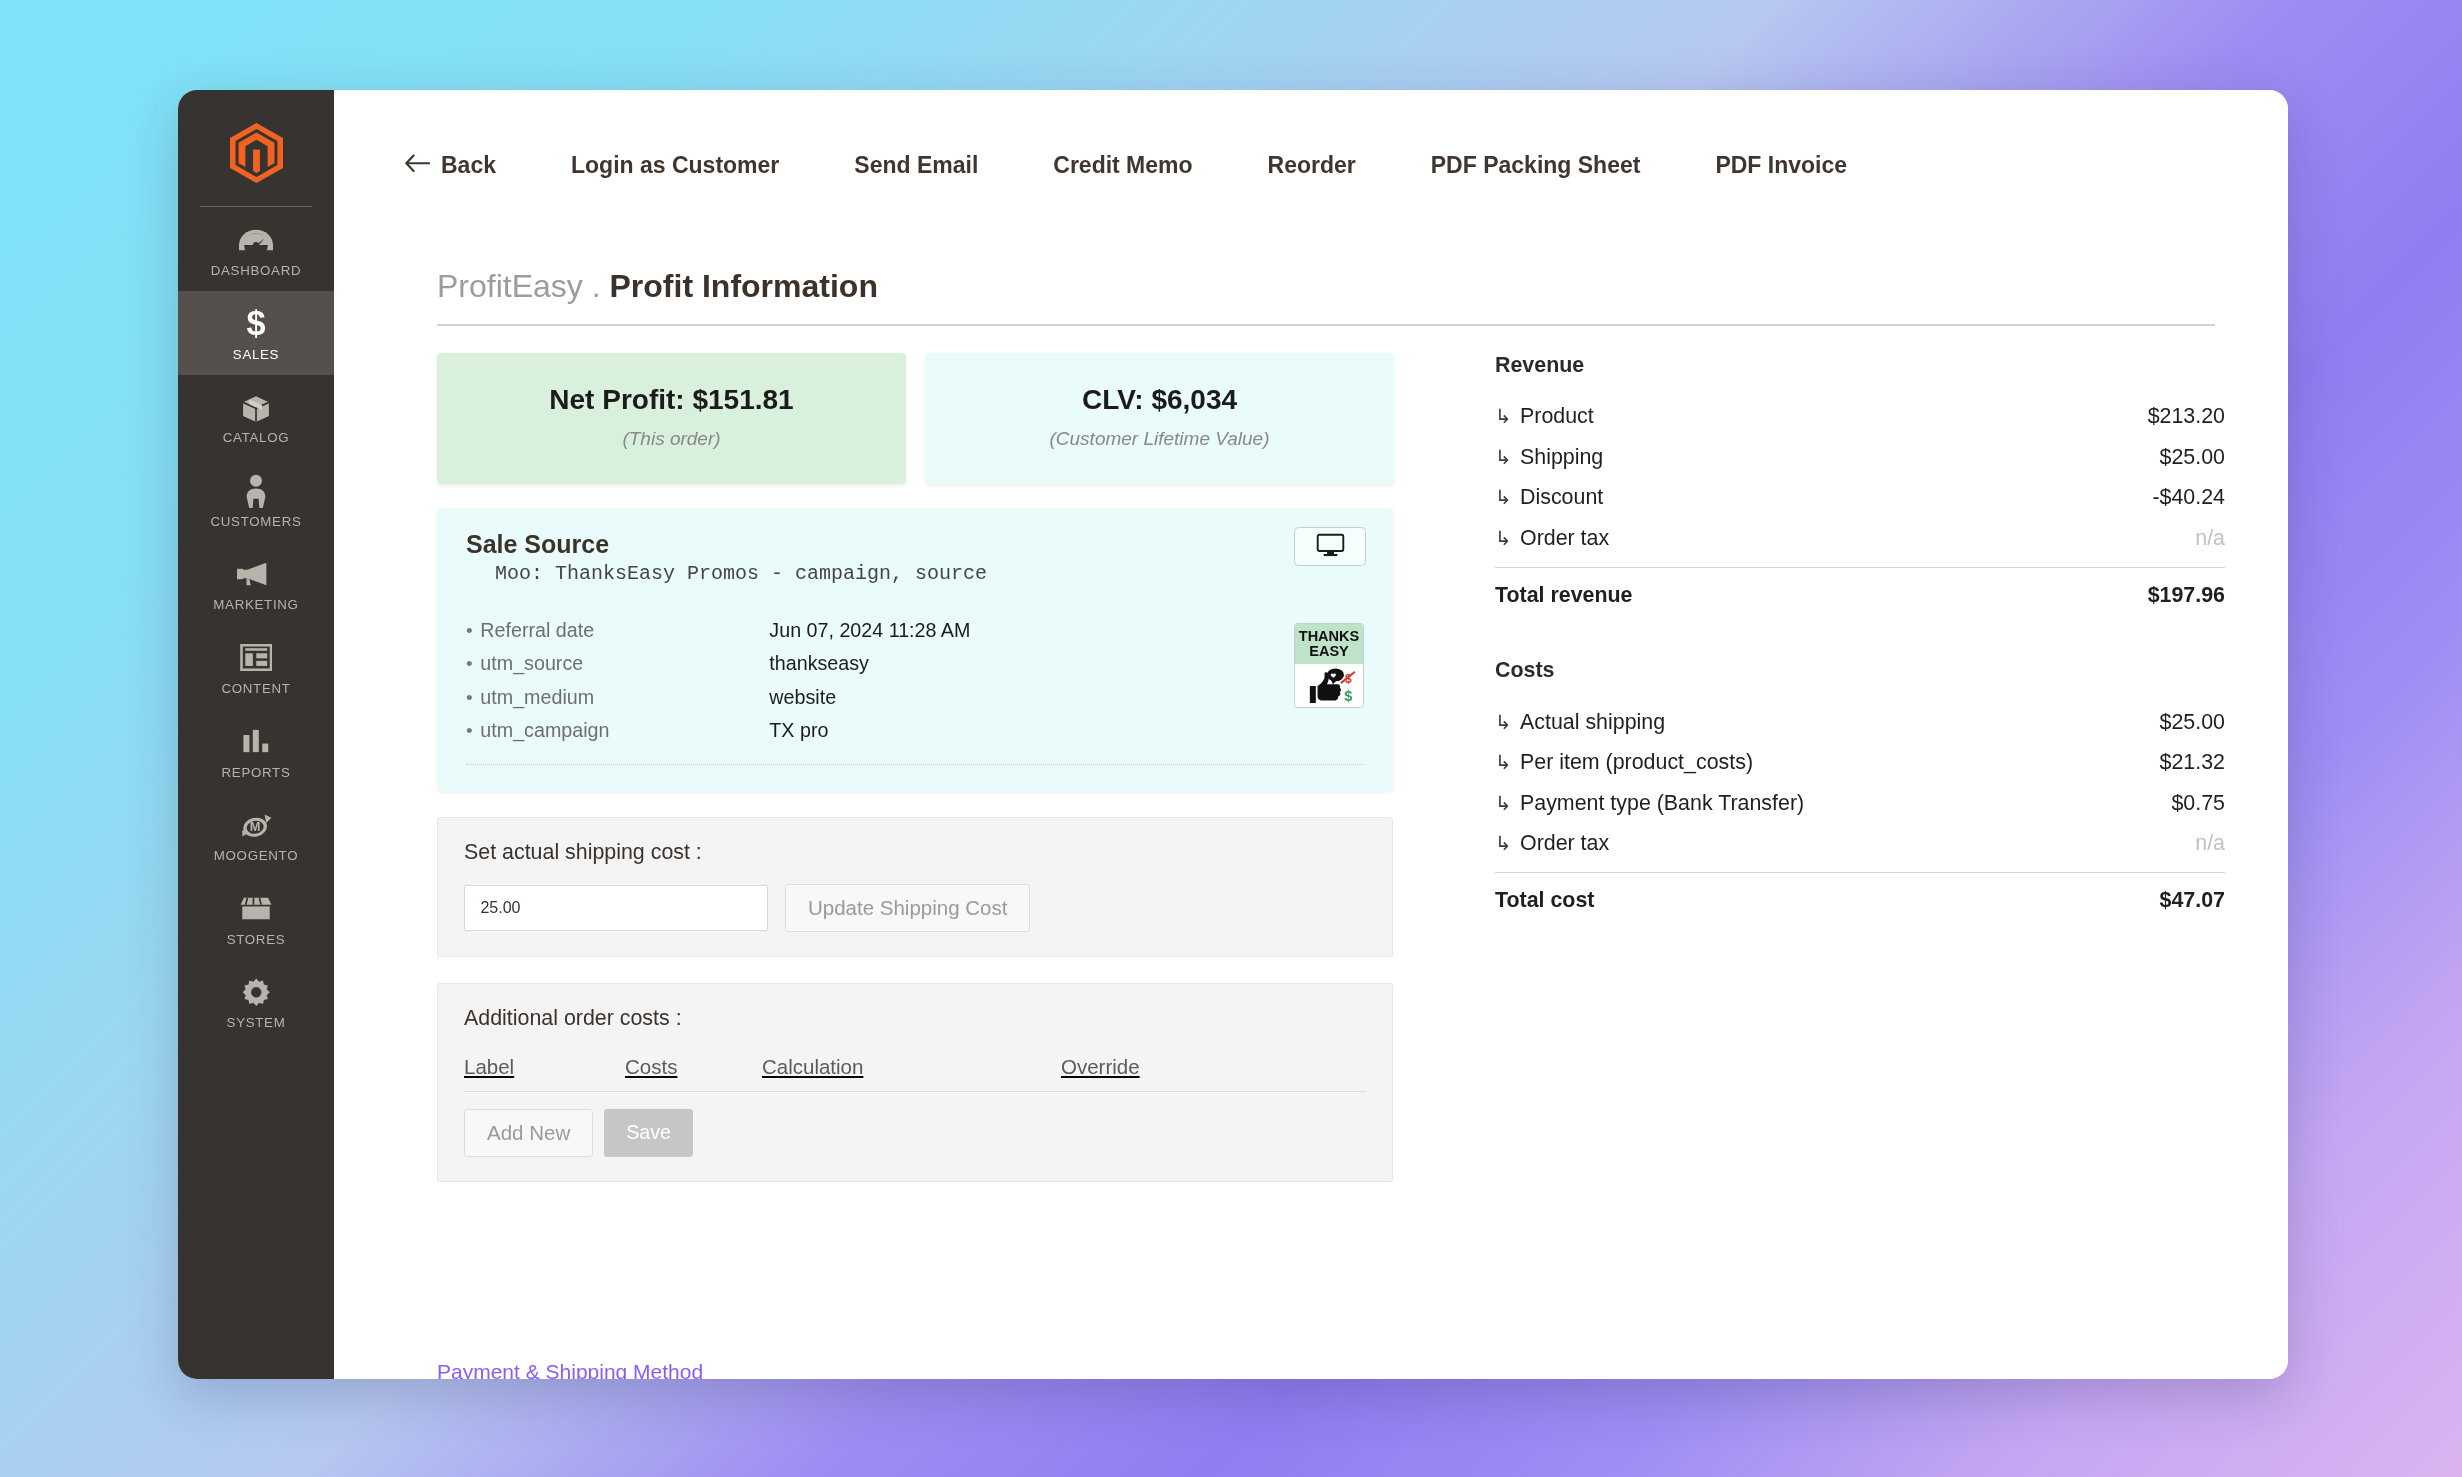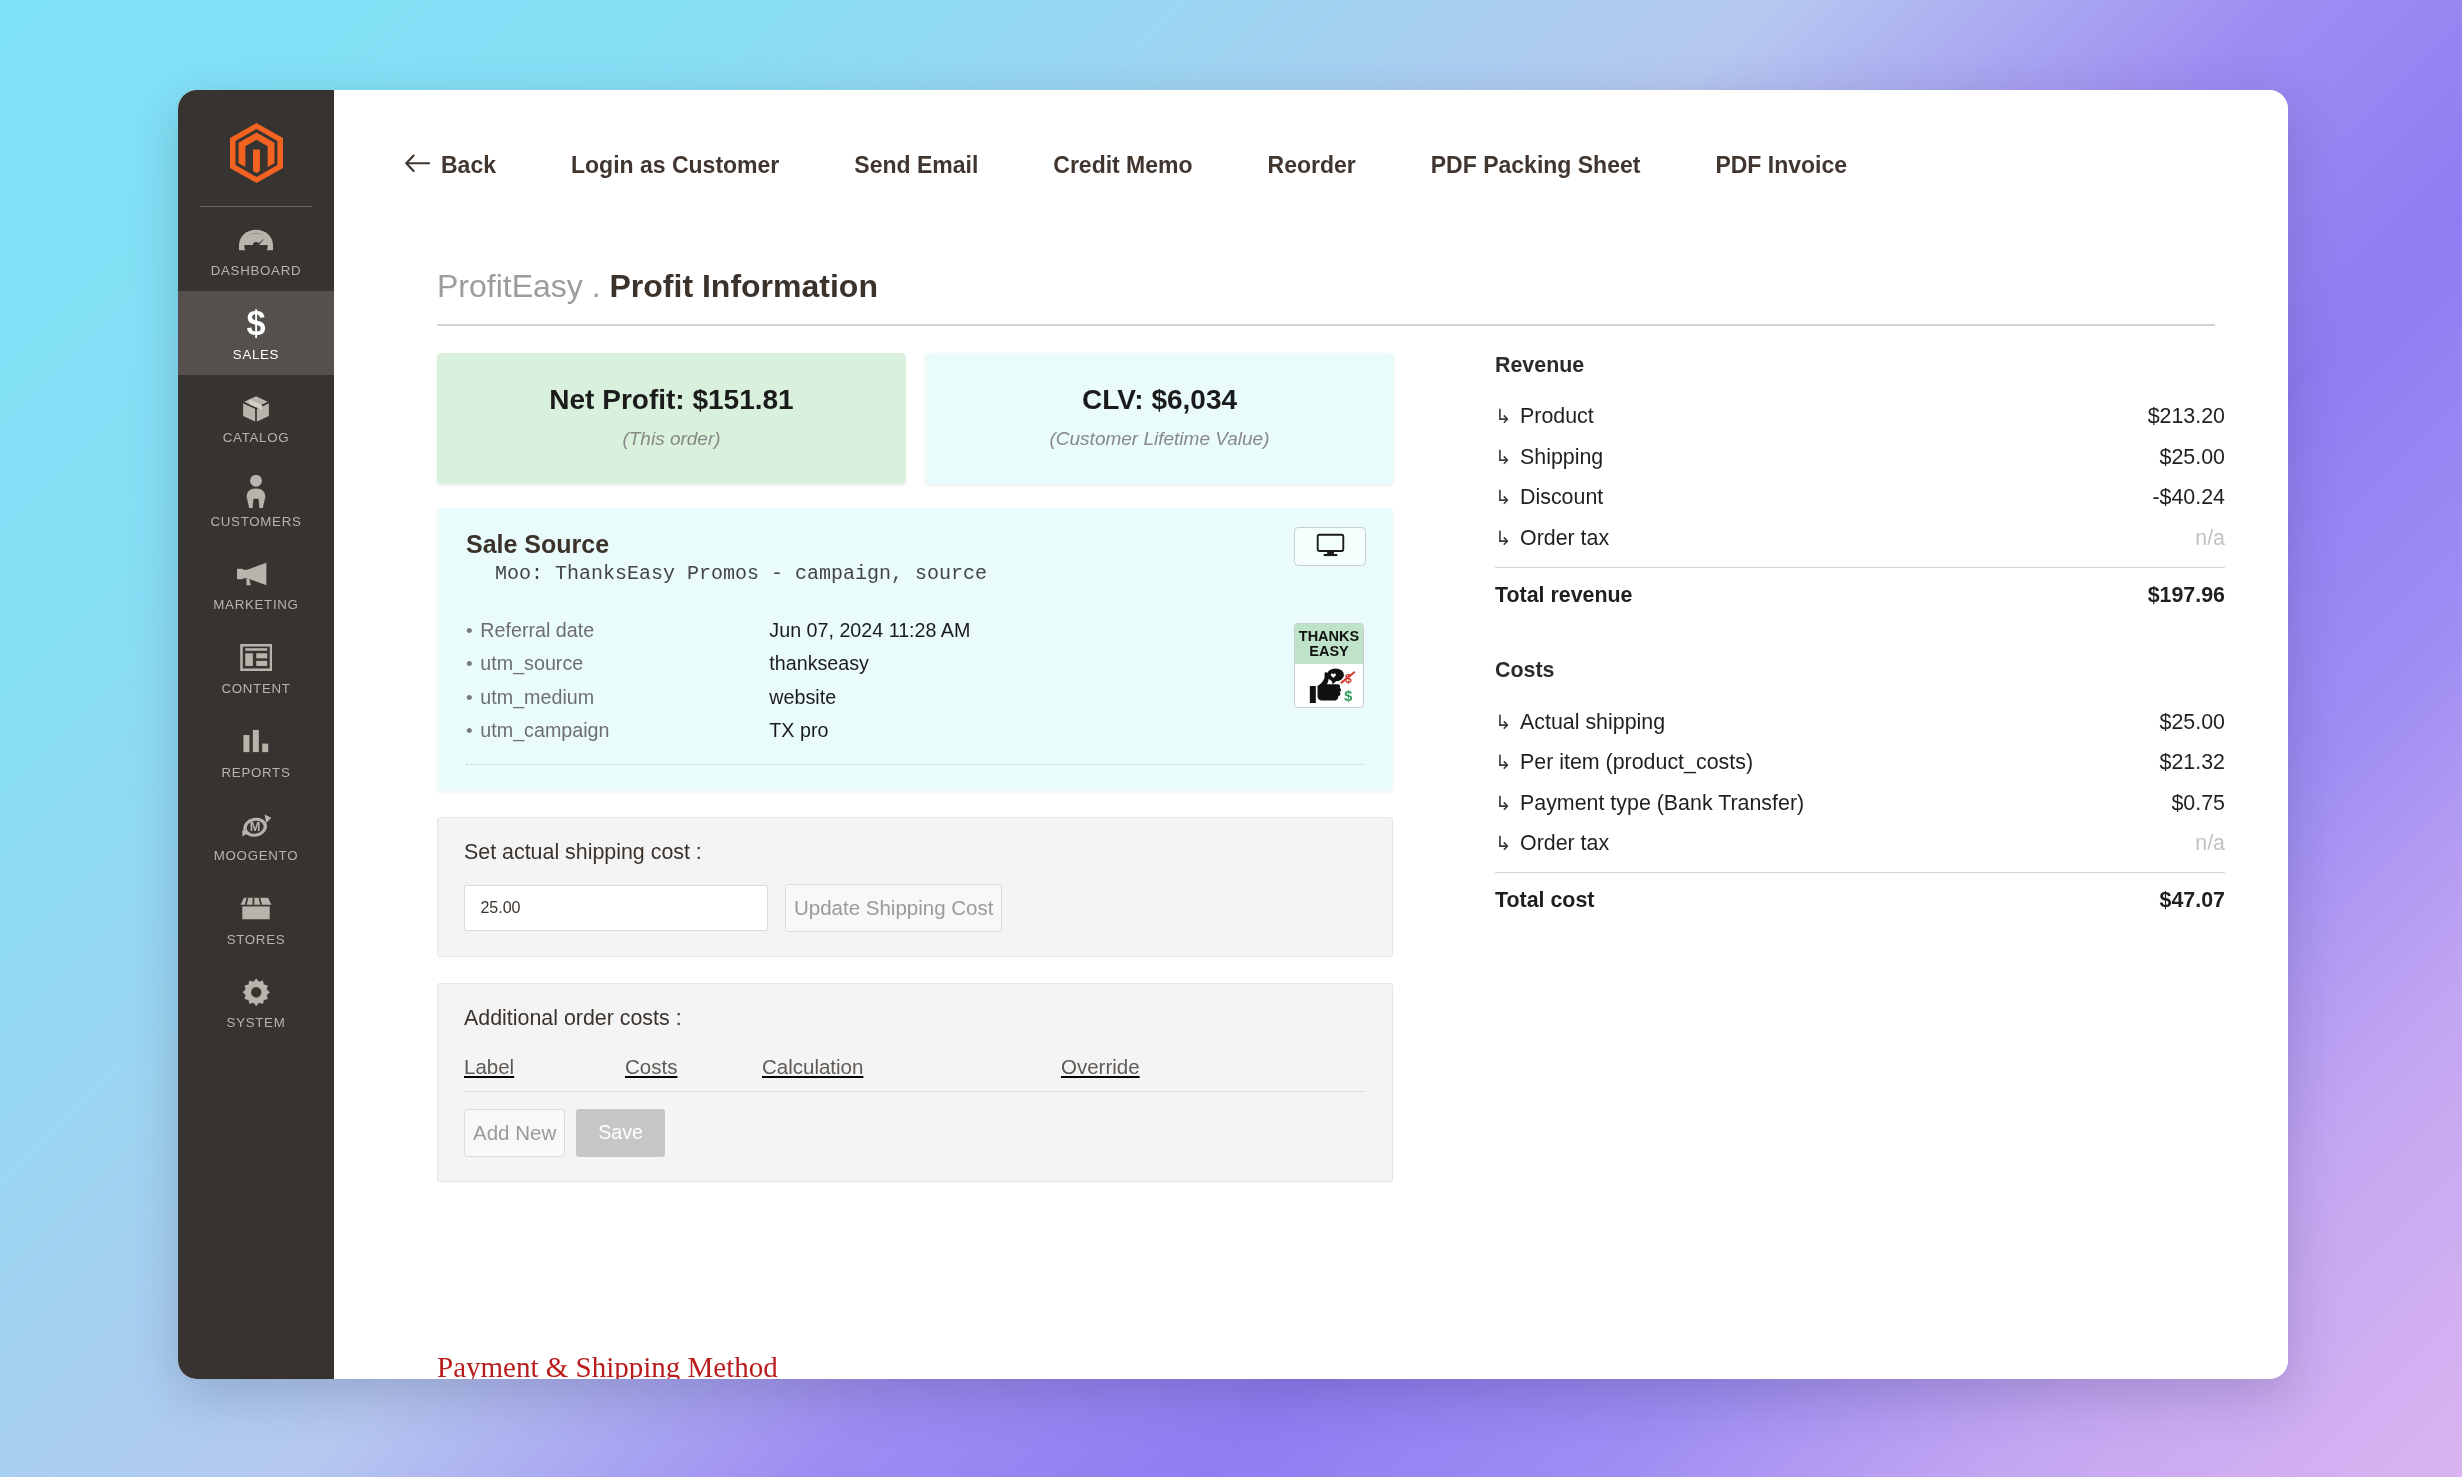--- a/index.html
+++ b/index.html
@@ -286,21 +286,21 @@
     border: 0.9px solid #d9d9d9;
     background: #ffffff;
     font-size: 16px;
     color: #3b332c;
     padding: 0 15.4px;
     font-family: "Liberation Sans", sans-serif;
     border-radius: 1.7px;
   }
   .btn-outline {
     height: 48px;
-    padding: 0 8px;
+    padding: 0 22px;
     background: #f8f8f8;
     border: 0.9px solid #dcdcdc;
     border-radius: 3.4px;
     font-size: 20.5px;
     color: #9a9a9a;
     cursor: pointer;
     font-family: "Liberation Sans", sans-serif;
   }
   .btn-solid {
     height: 48px;
@@ -368,23 +368,23 @@
     font-weight: bold;
     color: #1f1f1f;
     font-family: Liberation Sans, sans-serif;
   }
 
   
   #bottom-heading {
     position: absolute;
     left: 103px;
     bottom: -5.1px;
-    font-size: 29px;
-    color: #b91c1c;
-    font-family: Liberation Serif, serif;
+    font-size: 21px;
+    color: #8b5cf6;
+    font-family: Liberation Sans, sans-serif;
     white-space: nowrap;
   }
 </style>
 </head>
 <body>
 
 <div id="app-window">
 
   <div id="sidebar">
 

